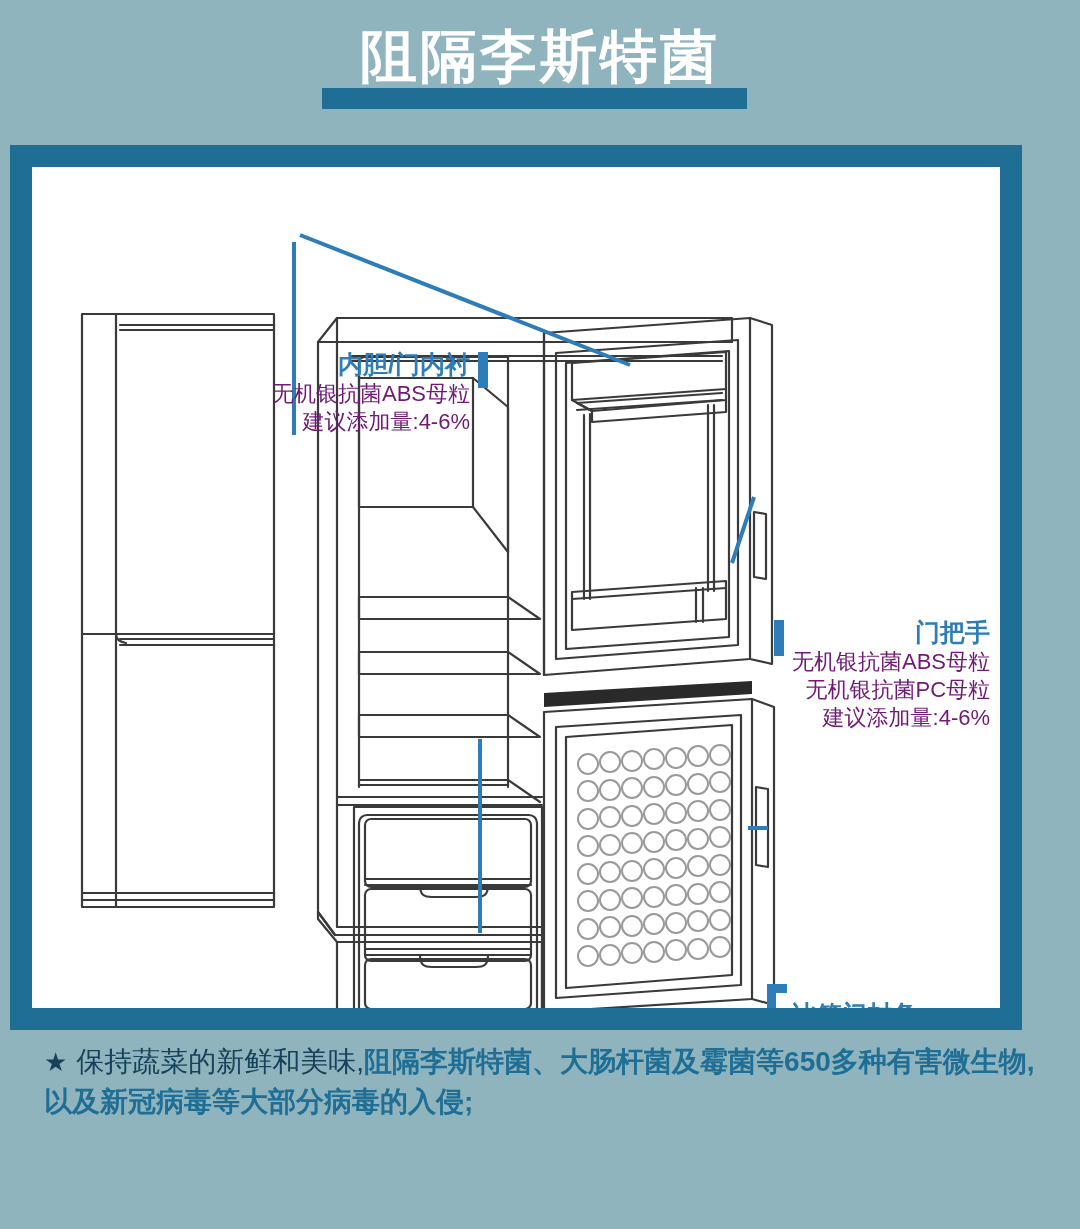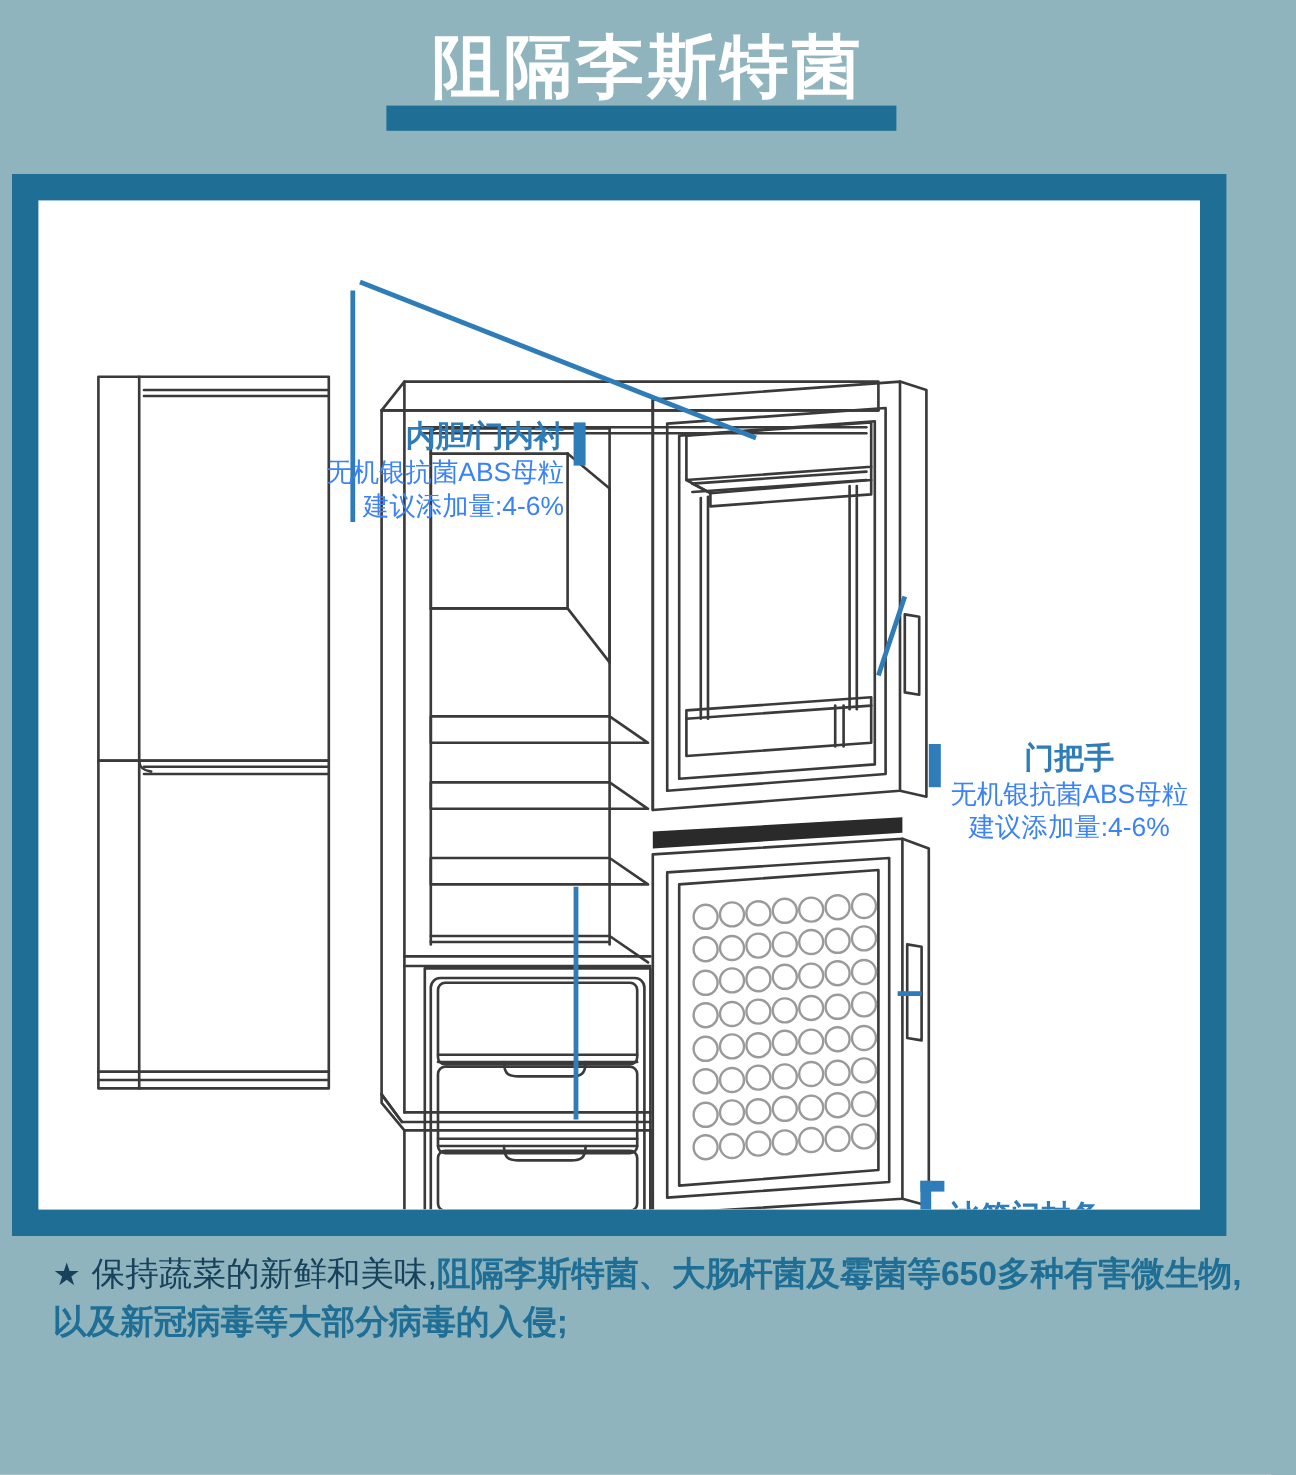--- a/index.html
+++ b/index.html
@@ -77,21 +77,21 @@
   }
   .callout .c-title {
     font-size: 25px;
     font-weight: bold;
     color: #2E7DB8;
     line-height: 1.18;
     white-space: nowrap;
   }
   .callout .c-line {
     font-size: 22px;
-    color: #3b82f6;
+    color: #701a75;
     line-height: 1.28;
     white-space: nowrap;
   }
 
   
   #callout-liner {
     left: 185px;
     top: 183px;
     width: 253px;
     text-align: right;
@@ -102,21 +102,21 @@
     top: 2px;
     width: 10px;
     height: 36px;
     background: #2E7DB8;
   }
 
   
   #callout-handle {
     left: 760px;
     top: 451px;
-    text-align: center;
+    text-align: right;
   }
   #callout-handle .bar-v {
     position: absolute;
     left: -18px;
     top: 2px;
     width: 10px;
     height: 36px;
     background: #2E7DB8;
   }
 
@@ -391,20 +391,21 @@
       <div class="bar-v"></div>
       <div class="c-title">内胆/门内衬</div>
       <div class="c-line">无机银抗菌ABS母粒</div>
       <div class="c-line">建议添加量:4-6%</div>
     </div>
 
     <div class="callout" id="callout-handle">
       <div class="bar-v"></div>
       <div class="c-title">门把手</div>
       <div class="c-line">无机银抗菌ABS母粒</div>
+      <div class="c-line">无机银抗菌PC母粒</div>
       <div class="c-line">建议添加量:4-6%</div>
     </div>
 
     <div class="callout" id="callout-seal">
       <div class="bracket"></div>
       <div class="c-title">冰箱门封条</div>
 
     </div>
 
   </div>

